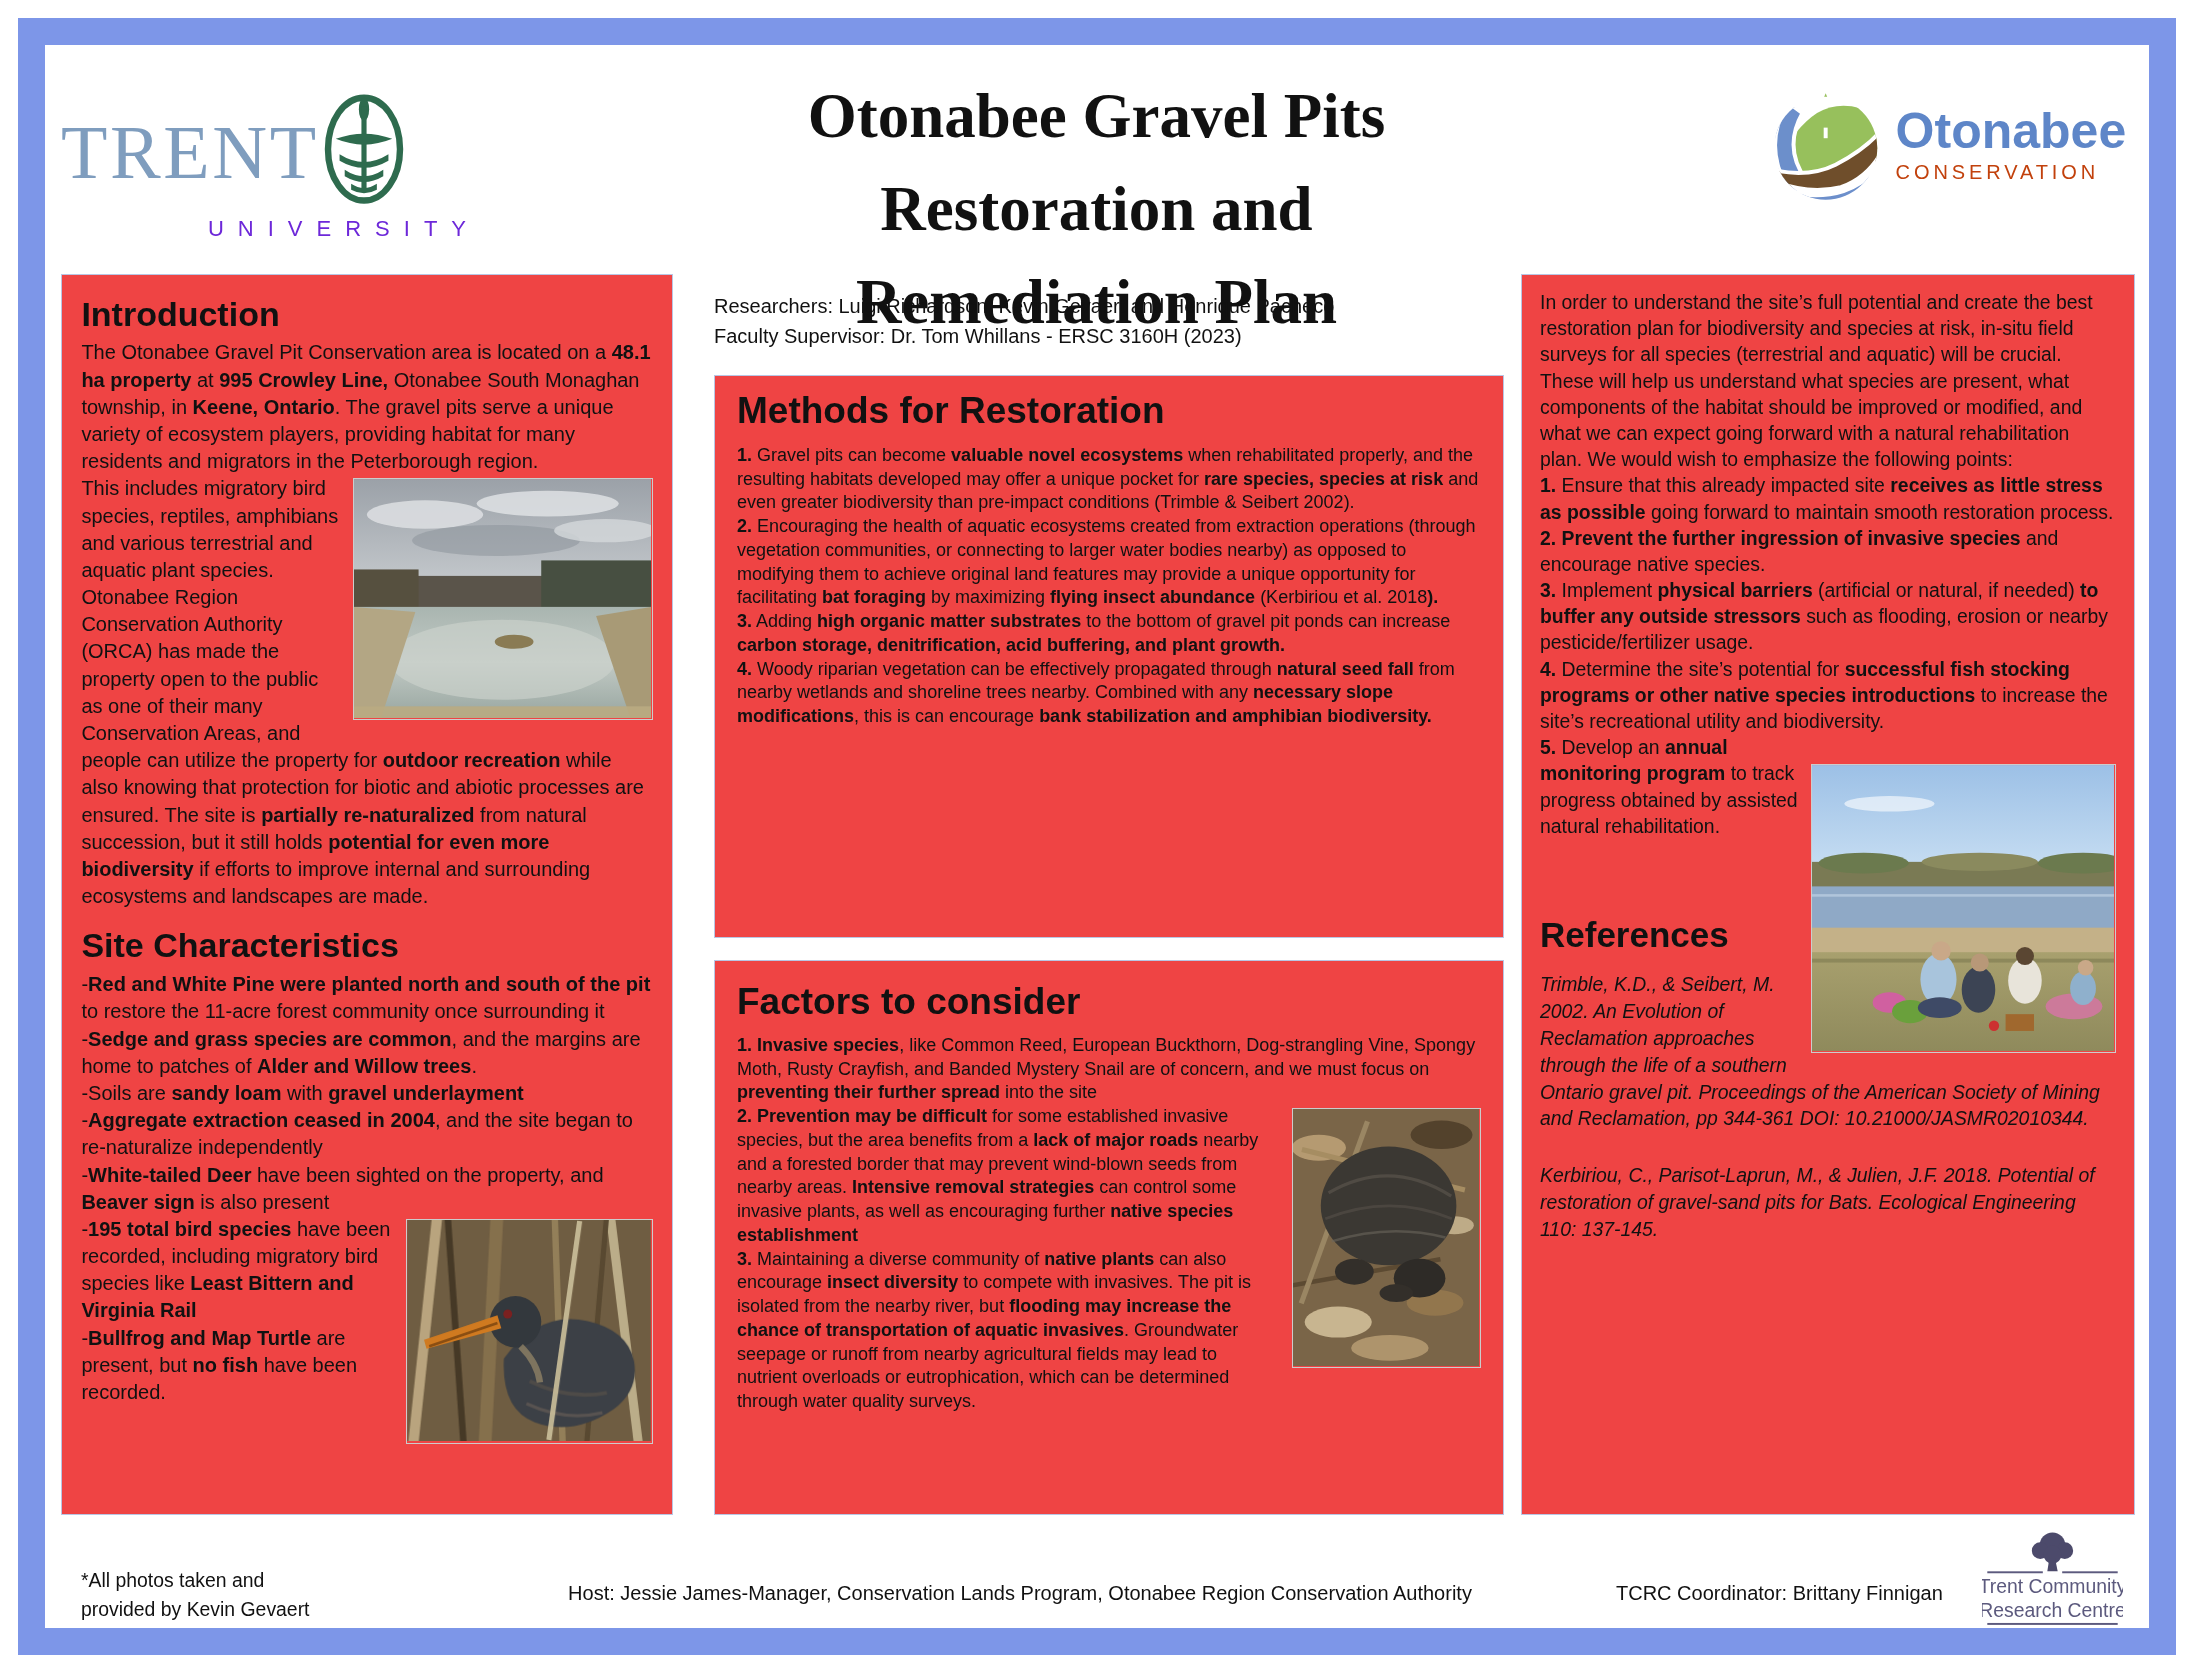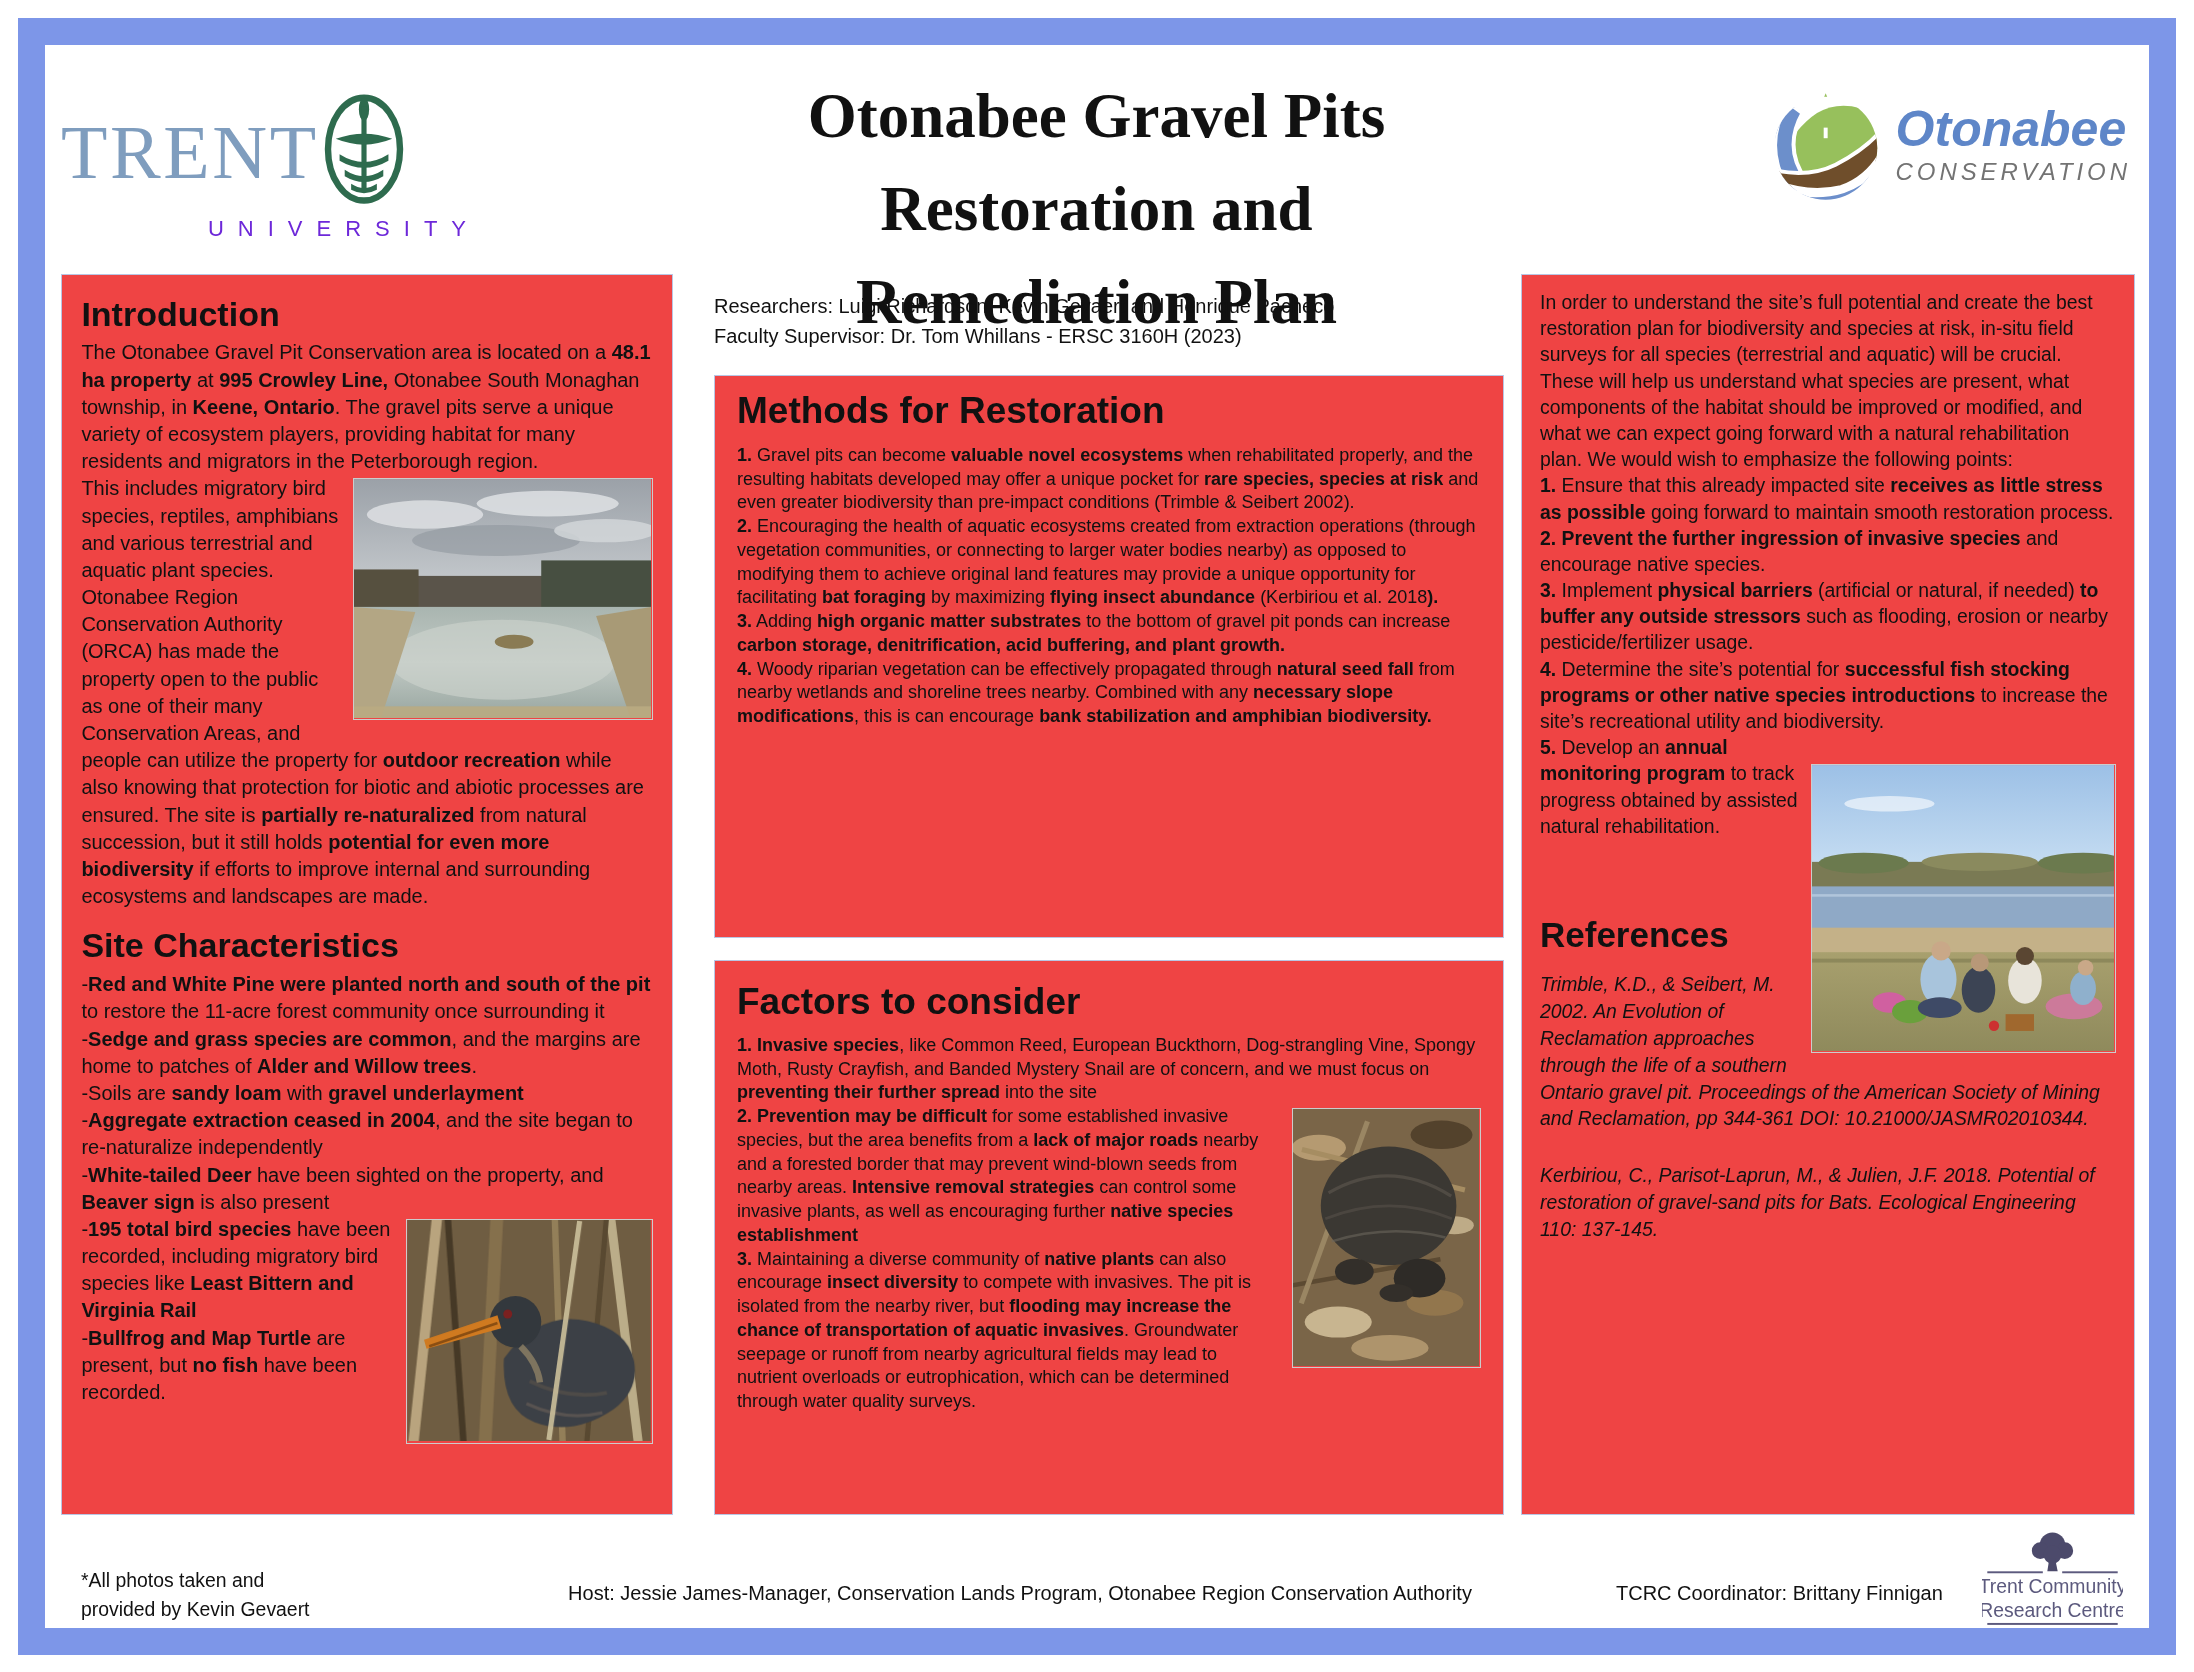--- a/index.html
+++ b/index.html
@@ -9,23 +9,23 @@
          border:27px solid #7D96E8;pointer-events:none;}
   
   .title{position:absolute;left:645px;top:70px;width:903px;text-align:center;
          font-family:"Liberation Serif",serif;font-weight:bold;font-size:63px;line-height:1.48;}
   .trent-logo{position:absolute;left:61px;top:87px;width:419px;}
   .trent-row{display:flex;align-items:flex-start;}
   .trent-word{font-family:"Liberation Serif",serif;font-size:76px;line-height:1;
               color:#7F9DBE;letter-spacing:2.6px;margin-top:27px;}
   .trent-sub{font-size:22px;letter-spacing:14px;color:#6d28d9;margin:3.9px 0 0 85px;text-align:right;}
   .oto-logo{position:absolute;left:1768px;top:84px;display:flex;align-items:center;}
-  .oto-text{margin-left:11.6px;font-style:italic;}
+  .oto-text{margin-left:11.6px;}
   .oto-word{font-size:50px;font-weight:bold;color:#5E86C8;line-height:1.05;}
-  .oto-sub{font-size:24px;letter-spacing:3.9px;color:#737373;margin-top:2.6px;}
+  .oto-sub{font-size:20px;letter-spacing:3.9px;color:#c2410c;margin-top:2.6px;}
   
   .byline{position:absolute;left:714px;top:292px;width:790px;text-align:left;
           font-size:20px;line-height:1.48;}
   
   .panel{position:absolute;background:#ef4444;border:1.9px solid #B9C6E4;box-sizing:border-box;overflow:hidden;}
   .left-panel{left:61px;top:274px;width:612px;height:1241px;padding:14px 19.4px;}
   .methods-panel{left:714px;top:375px;width:790px;height:563px;padding:10.3px 22px;}
   .factors-panel{left:714px;top:960px;width:790px;height:555px;padding:15.5px 22px;}
   .right-panel{left:1521px;top:274px;width:614px;height:1241px;padding:14px 18px;}
   h2{font-size:34px;margin:6.5px 0 6.5px 0;line-height:1.1;}

